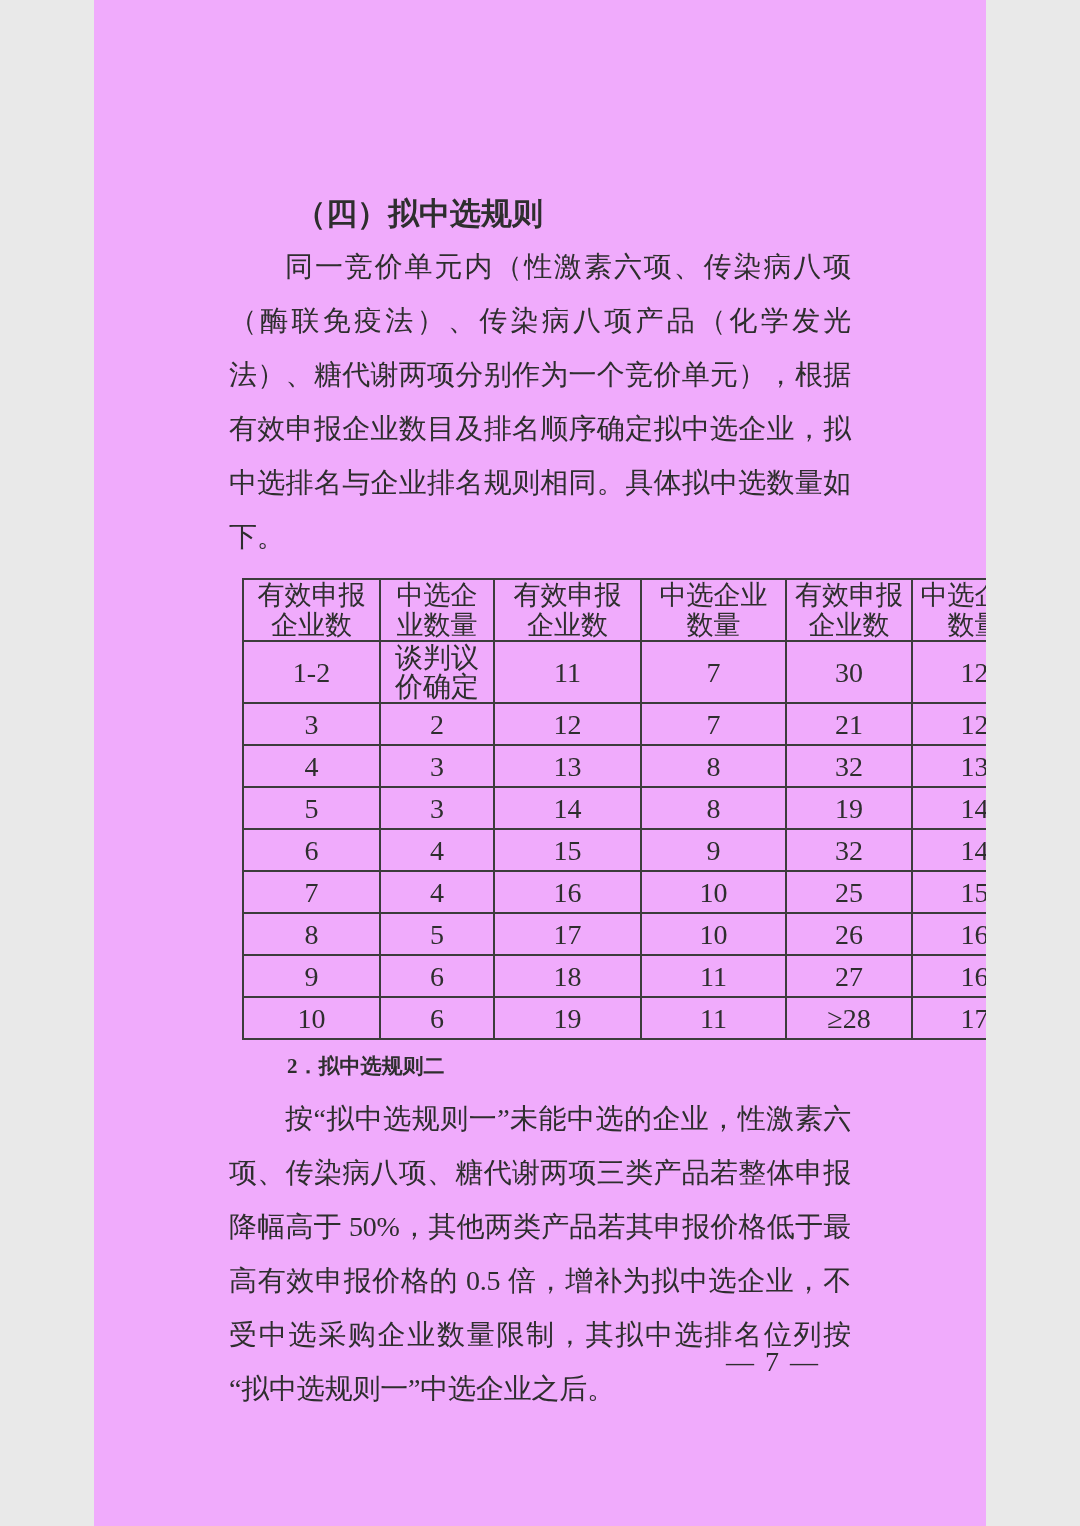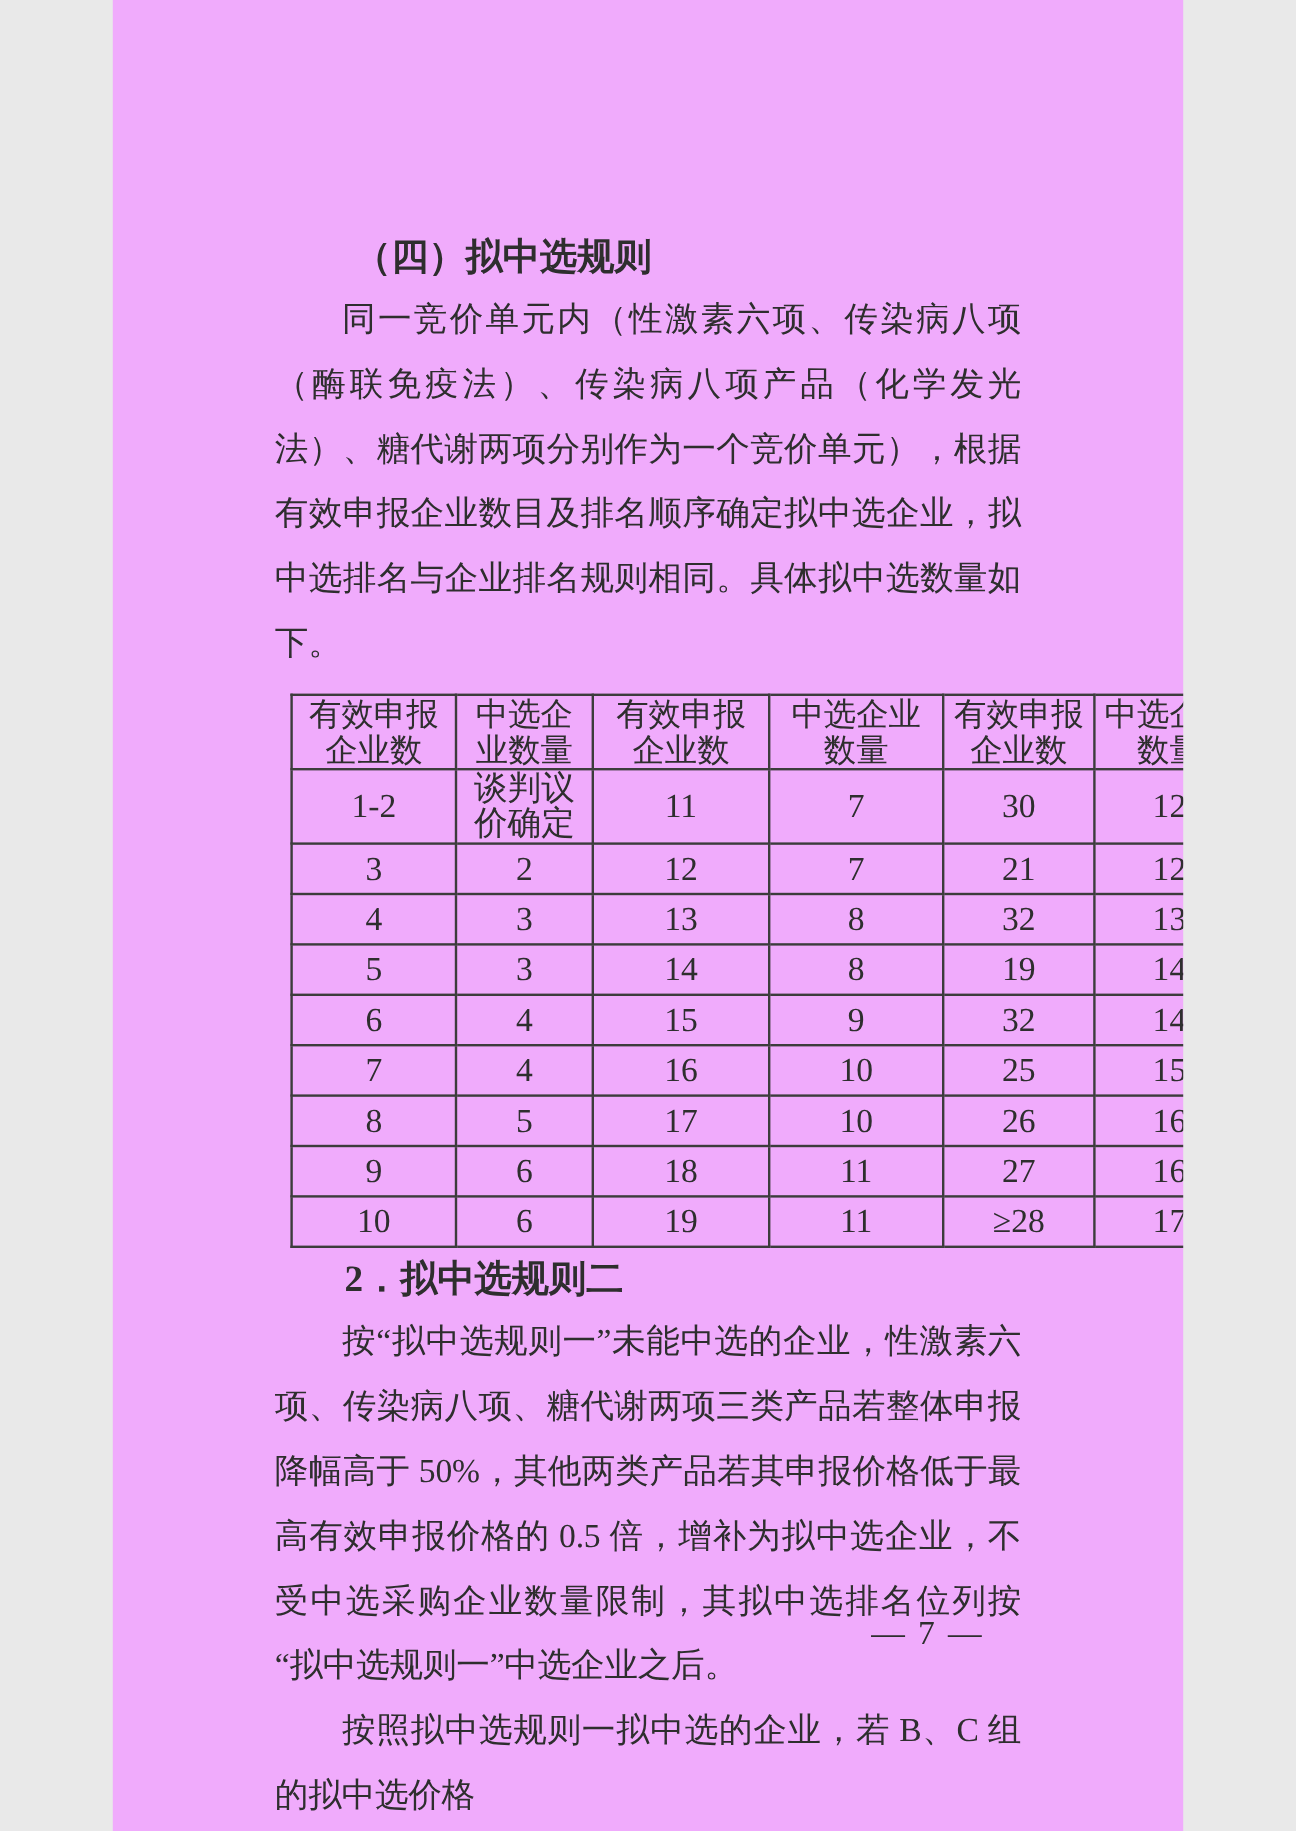--- a/index.html
+++ b/index.html
@@ -22,21 +22,21 @@
     line-height: 36px;
     margin: 196px 0 0 66px;
   }
   .h-rule {
     font-size: 31px;
     font-weight: bold;
     line-height: 36px;
     margin: 20px 0 0 58px;
   }
   .h-rule2 {
-    font-size: 31px;
+    font-size: 21px;
     font-weight: bold;
     line-height: 36px;
     margin: 8px 0 0 58px;
   }
   .body-p {
     font-size: 28px;
     line-height: 54px;
     letter-spacing: -0.2px;
     text-align: justify;
     text-indent: 2em;
@@ -182,18 +182,17 @@
             <td>≥28</td>
             <td>17</td>
           </tr>
         </tbody>
     </table>
 
     <div class="h-rule2">2．拟中选规则二</div>
 
     <p class="body-p">按“拟中选规则一”未能中选的企业，性激素六项、传染病八项、糖代谢两项三类产品若整体申报降幅高于 50%，其他两类产品若其申报价格低于最高有效申报价格的 0.5 倍，增补为拟中选企业，不受中选采购企业数量限制，其拟中选排名位列按“拟中选规则一”中选企业之后。</p>
 
-    <p class="body-p no-gap">按照拟中选规则一拟中选的企业，若 B、C 组的拟中选价格</p>
 
   </div>
 
   <div class="page-footer">— 7 —</div>
 </div>
 
 </body></html>

